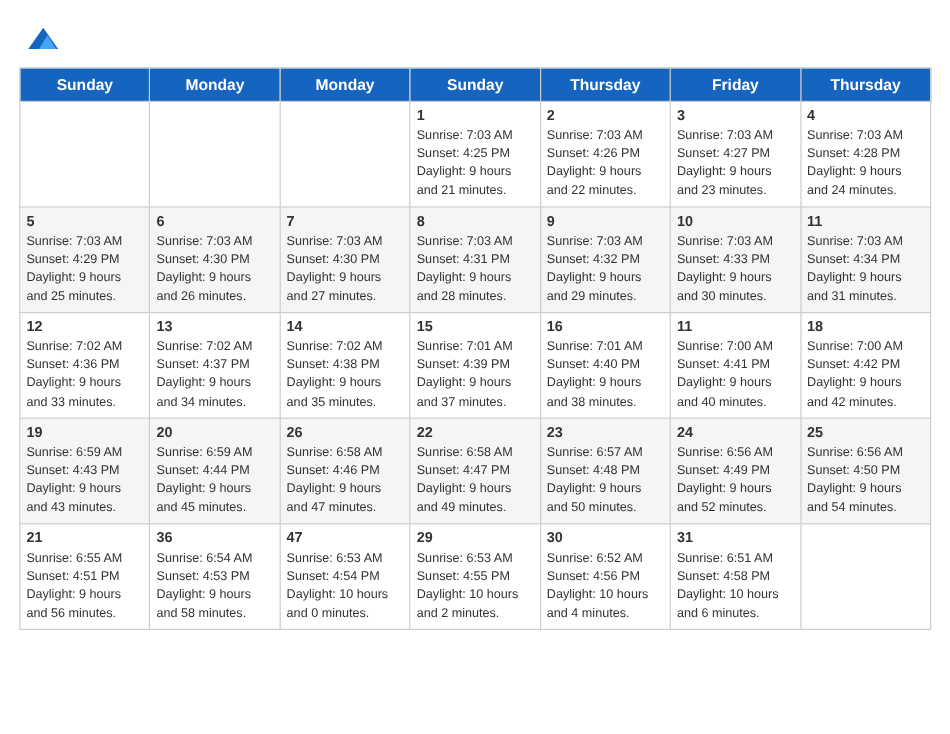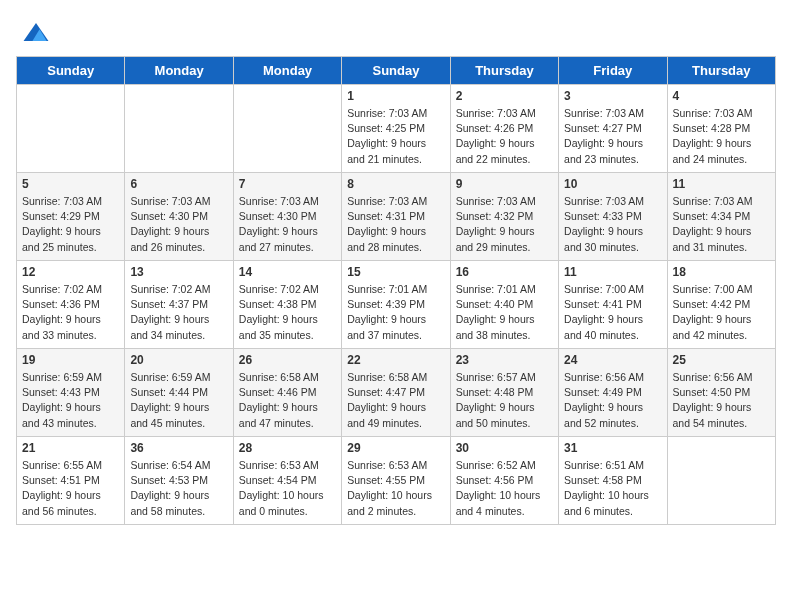--- a/index.html
+++ b/index.html
@@ -244,21 +244,21 @@
         <tr>
           <td>
             <span class="day-num">21</span>
             <div class="day-info">Sunrise: 6:55 AM<br>Sunset: 4:51 PM<br>Daylight: 9 hours<br>and 56 minutes.</div>
           </td>
           <td>
             <span class="day-num">36</span>
             <div class="day-info">Sunrise: 6:54 AM<br>Sunset: 4:53 PM<br>Daylight: 9 hours<br>and 58 minutes.</div>
           </td>
           <td>
-            <span class="day-num">28</span>
+            <span class="day-num">47</span>
             <div class="day-info">Sunrise: 6:53 AM<br>Sunset: 4:54 PM<br>Daylight: 10 hours<br>and 0 minutes.</div>
           </td>
           <td>
             <span class="day-num">29</span>
             <div class="day-info">Sunrise: 6:53 AM<br>Sunset: 4:55 PM<br>Daylight: 10 hours<br>and 2 minutes.</div>
           </td>
           <td>
             <span class="day-num">30</span>
             <div class="day-info">Sunrise: 6:52 AM<br>Sunset: 4:56 PM<br>Daylight: 10 hours<br>and 4 minutes.</div>
           </td>

